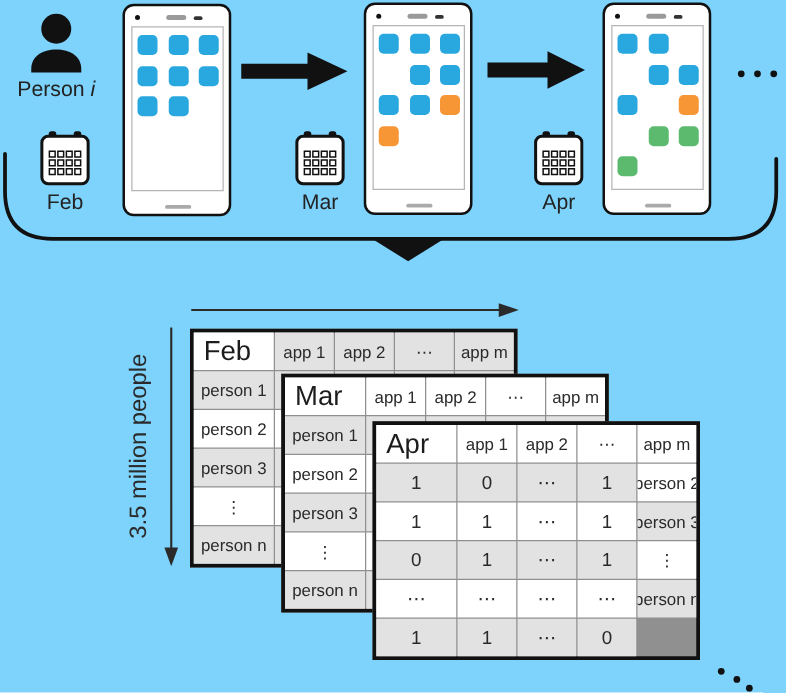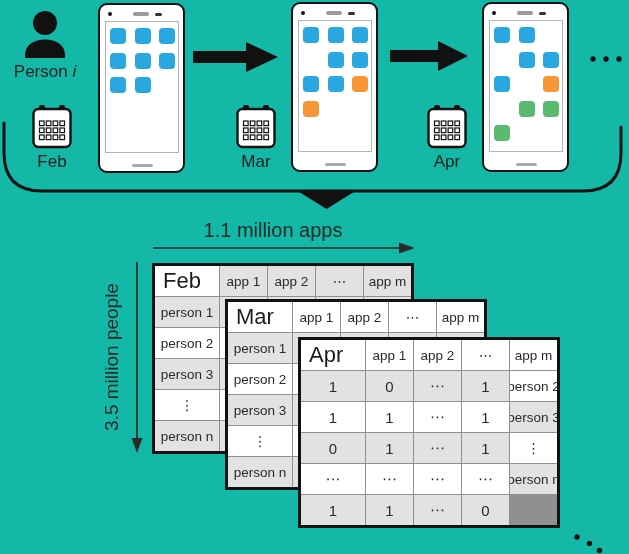--- a/index.html
+++ b/index.html
@@ -1,16 +1,16 @@
 <!DOCTYPE html>
 <html><head>
 <meta charset="utf-8">
 <style>
   html,body{margin:0;padding:0;background:#fff;}
-  .canvas{position:relative;width:629px;height:554px;background:#14b8a6;overflow:hidden;
+  .canvas{position:relative;width:629px;height:554px;background:#7dd3fc;overflow:hidden;
           font-family:"Liberation Sans",sans-serif;color:#1c1c1c;}
   .abs{position:absolute;}
   svg{display:block;}
   .overlay{position:absolute;left:0;top:0;z-index:0;pointer-events:none;}
 
   
   .phone{position:absolute;width:87px;height:170px;border:2.5px solid #111;border-radius:9px;
          background:#fff;box-sizing:border-box;z-index:1;}
   .screen{position:absolute;left:5px;top:16px;width:74px;height:132px;border:1.2px solid #b5b5b5;
           background:#fff;box-sizing:border-box;}
@@ -179,21 +179,20 @@
         <div class="app-icon" style="left: 53px; top: 30.5px; background: rgb(41, 168, 223);"></div>
         <div class="app-icon" style="left: 4px; top: 55px; background: rgb(41, 168, 223);"></div>
         <div class="app-icon" style="left: 53px; top: 55px; background: rgb(246, 150, 52);"></div>
         <div class="app-icon" style="left: 28.5px; top: 79.5px; background: rgb(92, 186, 110);"></div>
         <div class="app-icon" style="left: 53px; top: 79.5px; background: rgb(92, 186, 110);"></div>
         <div class="app-icon" style="left: 4px; top: 104px; background: rgb(92, 186, 110);"></div>
       </div>
     <div class="home-bar"></div>
   </div>
 
-  <div class="annot" style="left:143px;top:219px;width:260px;">1.1 million apps</div>
   <div class="annot" style="left:17px;top:346px;width:190px;font-size:19px;transform:rotate(-90deg);">3.5 million people</div>
 
   <div class="dtable t-feb">
       <div class="cell month">Feb</div>
       <div class="cell colhead shaded">app 1</div>
       <div class="cell colhead shaded">app 2</div>
       <div class="cell colhead shaded">⋯</div>
       <div class="cell colhead shaded">app m</div>
       <div class="cell rowlabel shaded">person 1</div>
       <div class="cell value shaded"></div>

